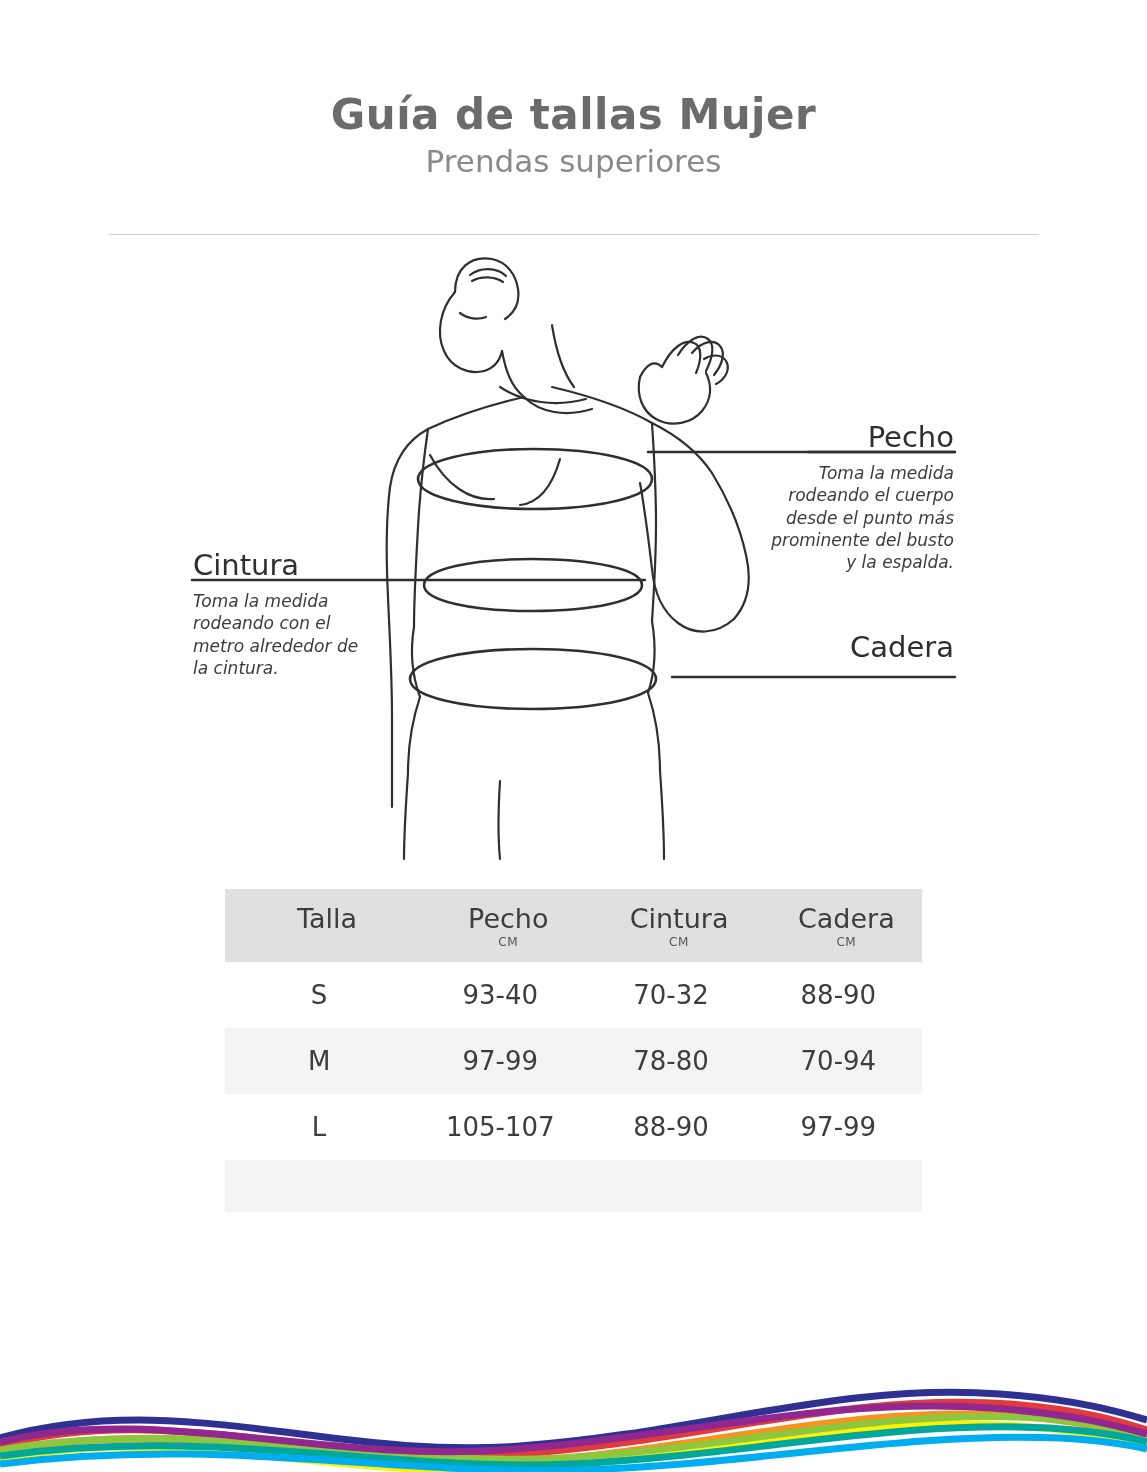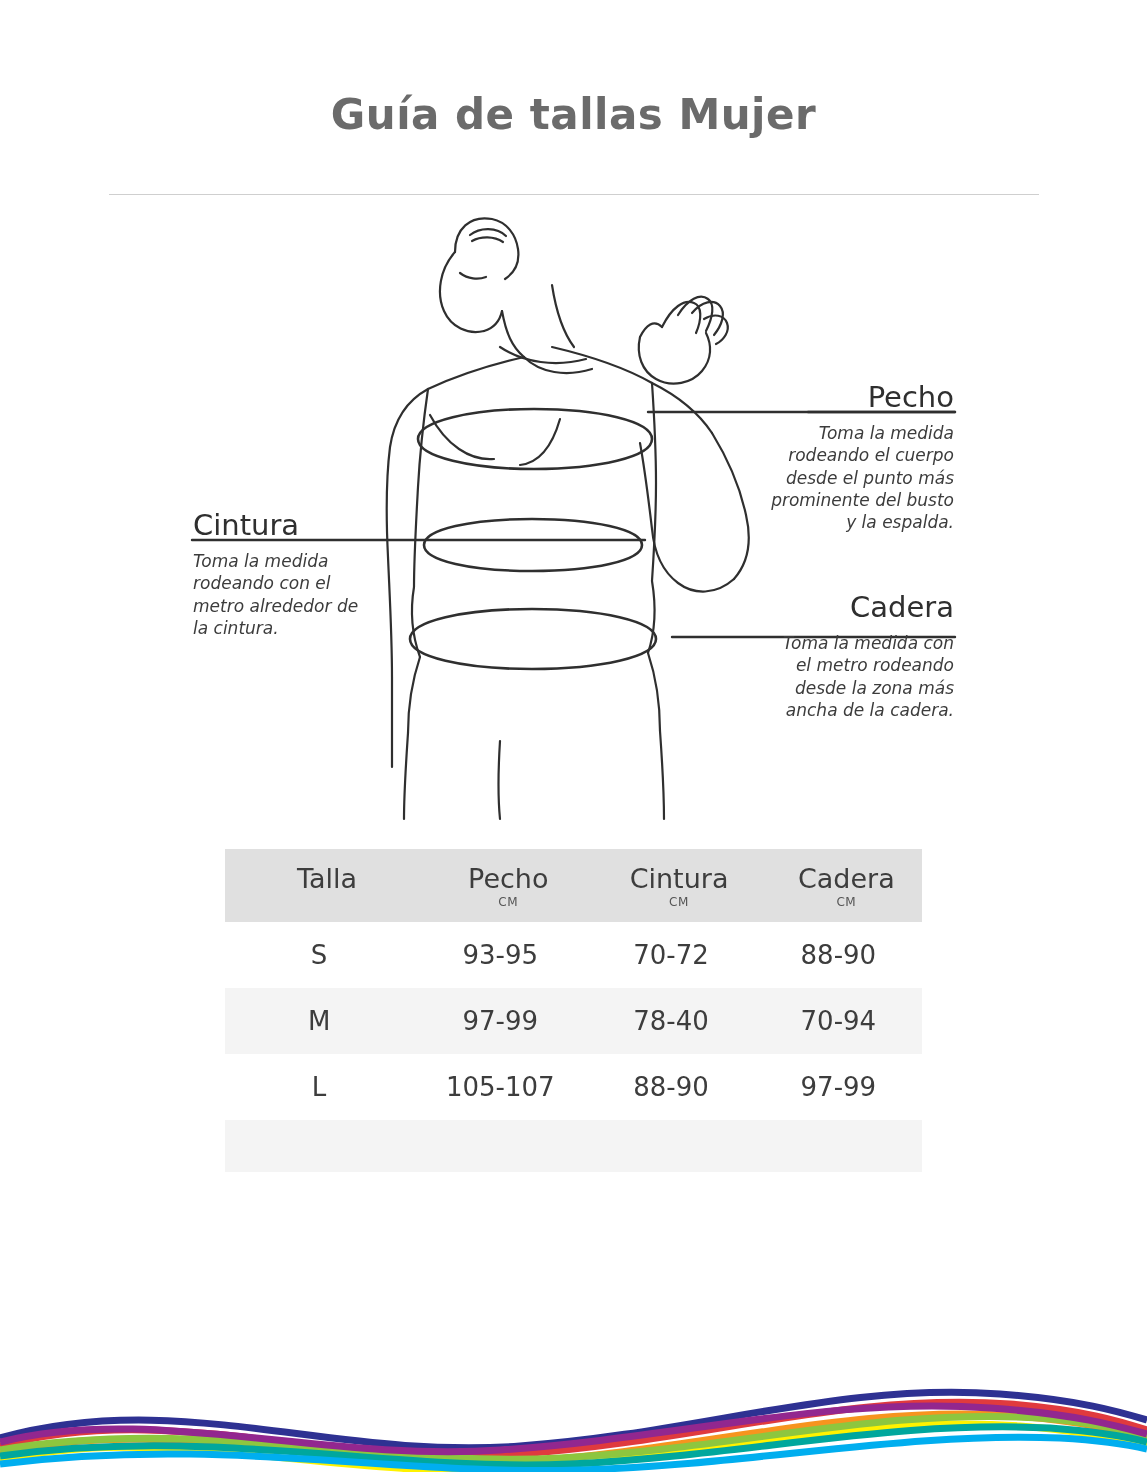--- a/index.html
+++ b/index.html
@@ -137,20 +137,21 @@
     bottom: 0;
     width: 1147px;
     height: 130px;
   }
 </style>
 </head>
 <body>
 
 <div class="header">
   <h1 class="title">Guía de tallas Mujer</h1>
+  <div class="subtitle">Prendas superiores</div>
 </div>
 <div class="rule"></div>
 
 <div class="figure-area">
 
   <svg class="figure-svg" width="1147" height="620" viewBox="0 0 1147 620">
     <g fill="none" stroke="#2f2f2f" stroke-width="2.2" stroke-linecap="round" stroke-linejoin="round">
 
       <path d="M455 45 C455 22 470 8 492 12 C507 15 516 28 518 42 C520 56 514 66 505 72"></path>
       <path d="M455 45 C440 62 436 86 444 104 C451 120 468 128 484 124"></path>
@@ -227,24 +228,20 @@
   <div class="callout left" id="callout-cintura">
     <div class="c-title">Cintura</div>
     <div class="c-body">Toma la medida
 rodeando con el
 metro alrededor de
 la cintura.</div>
   </div>
 
   <div class="callout right" id="callout-cadera">
     <div class="c-title">Cadera</div>
-    <div class="c-body">Toma la medida con
-el metro rodeando
-desde la zona más
-ancha de la cadera.</div>
   </div>
 </div>
 
 <div class="table-wrap">
   <table class="sizes">
     <colgroup>
       <col class="c0">
         <col class="c1">
         <col class="c2">
         <col class="c3">
@@ -265,28 +262,28 @@
         </th>
         <th>
           <span>Cadera</span>
           <span class="unit">CM</span>
         </th>
       </tr>
     </thead>
     <tbody>
       <tr>
         <td>S</td>
-        <td>93-95</td>
-        <td>70-72</td>
+        <td>93-40</td>
+        <td>70-32</td>
         <td>88-90</td>
       </tr>
       <tr class="alt">
         <td>M</td>
         <td>97-99</td>
-        <td>78-40</td>
+        <td>78-80</td>
         <td>70-94</td>
       </tr>
       <tr>
         <td>L</td>
         <td>105-107</td>
         <td>88-90</td>
         <td>97-99</td>
       </tr>
       <tr class="spacer">
         <td></td>

